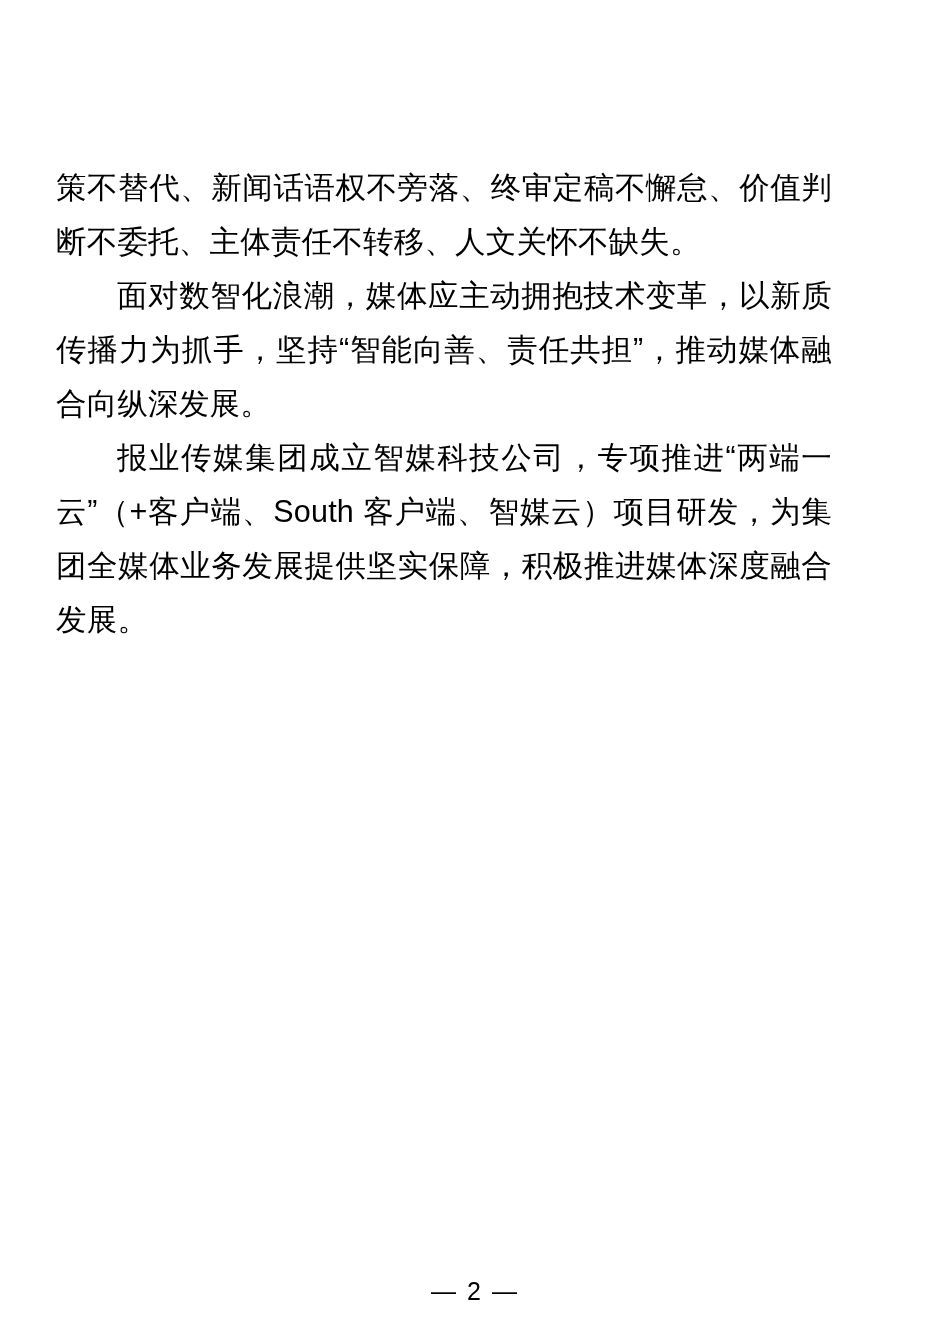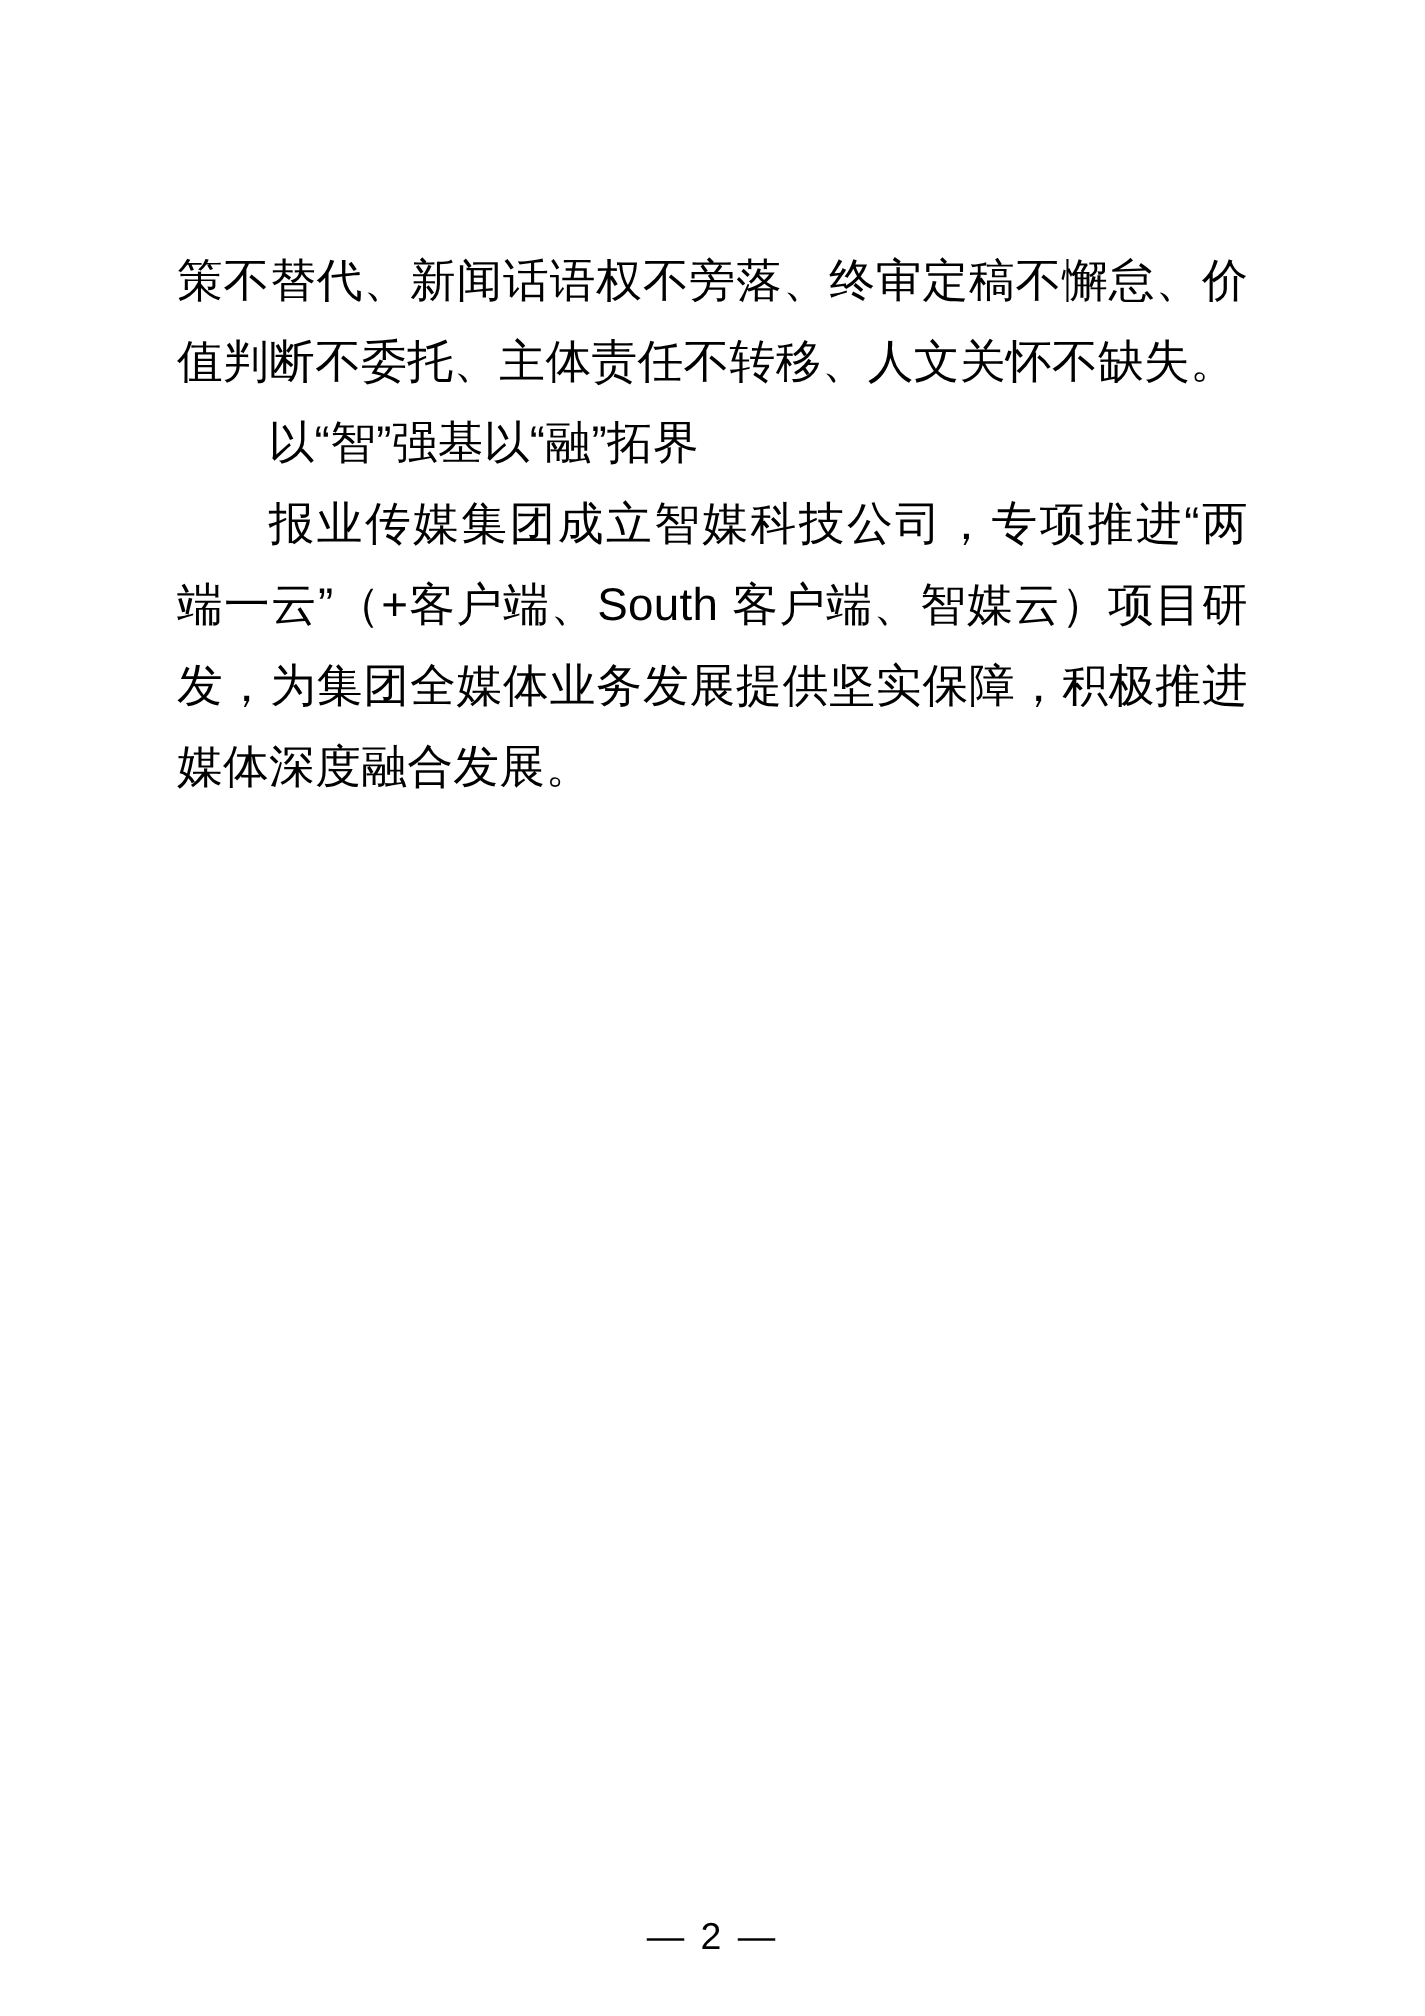--- a/index.html
+++ b/index.html
@@ -16,21 +16,21 @@
     overflow: hidden;
   }
   .page {
     position: absolute;
     top: 0;
     left: 0;
     width: 950px;
     height: 1344px;
     background: #ffffff;
     box-sizing: border-box;
-    padding: 160px 118px 0 118px;
+    padding: 160px 118px 0 56px;
   }
   .body-text {
     font-size: 30.5px;
     line-height: 54px;
     text-align: justify;
     text-justify: inter-ideograph;
     letter-spacing: 0.2px;
     font-weight: 500;
   }
   .para {
@@ -53,20 +53,20 @@
   .footer-inner {
     display: inline-block;
   }
 </style>
 </head>
 <body>
 
 <div class="page">
   <div class="body-text">
     <p class="para no-indent">策不替代、新闻话语权不旁落、终审定稿不懈怠、价值判断不委托、主体责任不转移、人文关怀不缺失。</p>
-    <p class="para">以“智”强基以“融”拓界</p>
+    <p class="para">面对数智化浪潮，媒体应主动拥抱技术变革，以新质传播力为抓手，坚持“智能向善、责任共担”，推动媒体融合向纵深发展。</p>
     <p class="para">报业传媒集团成立智媒科技公司，专项推进“两端一云”（+客户端、South 客户端、智媒云）项目研发，为集团全媒体业务发展提供坚实保障，积极推进媒体深度融合发展。</p>
 
   </div>
   <div class="footer">
     <span class="footer-inner">— 2 —</span>
   </div>
 </div>
 
 </body></html>

